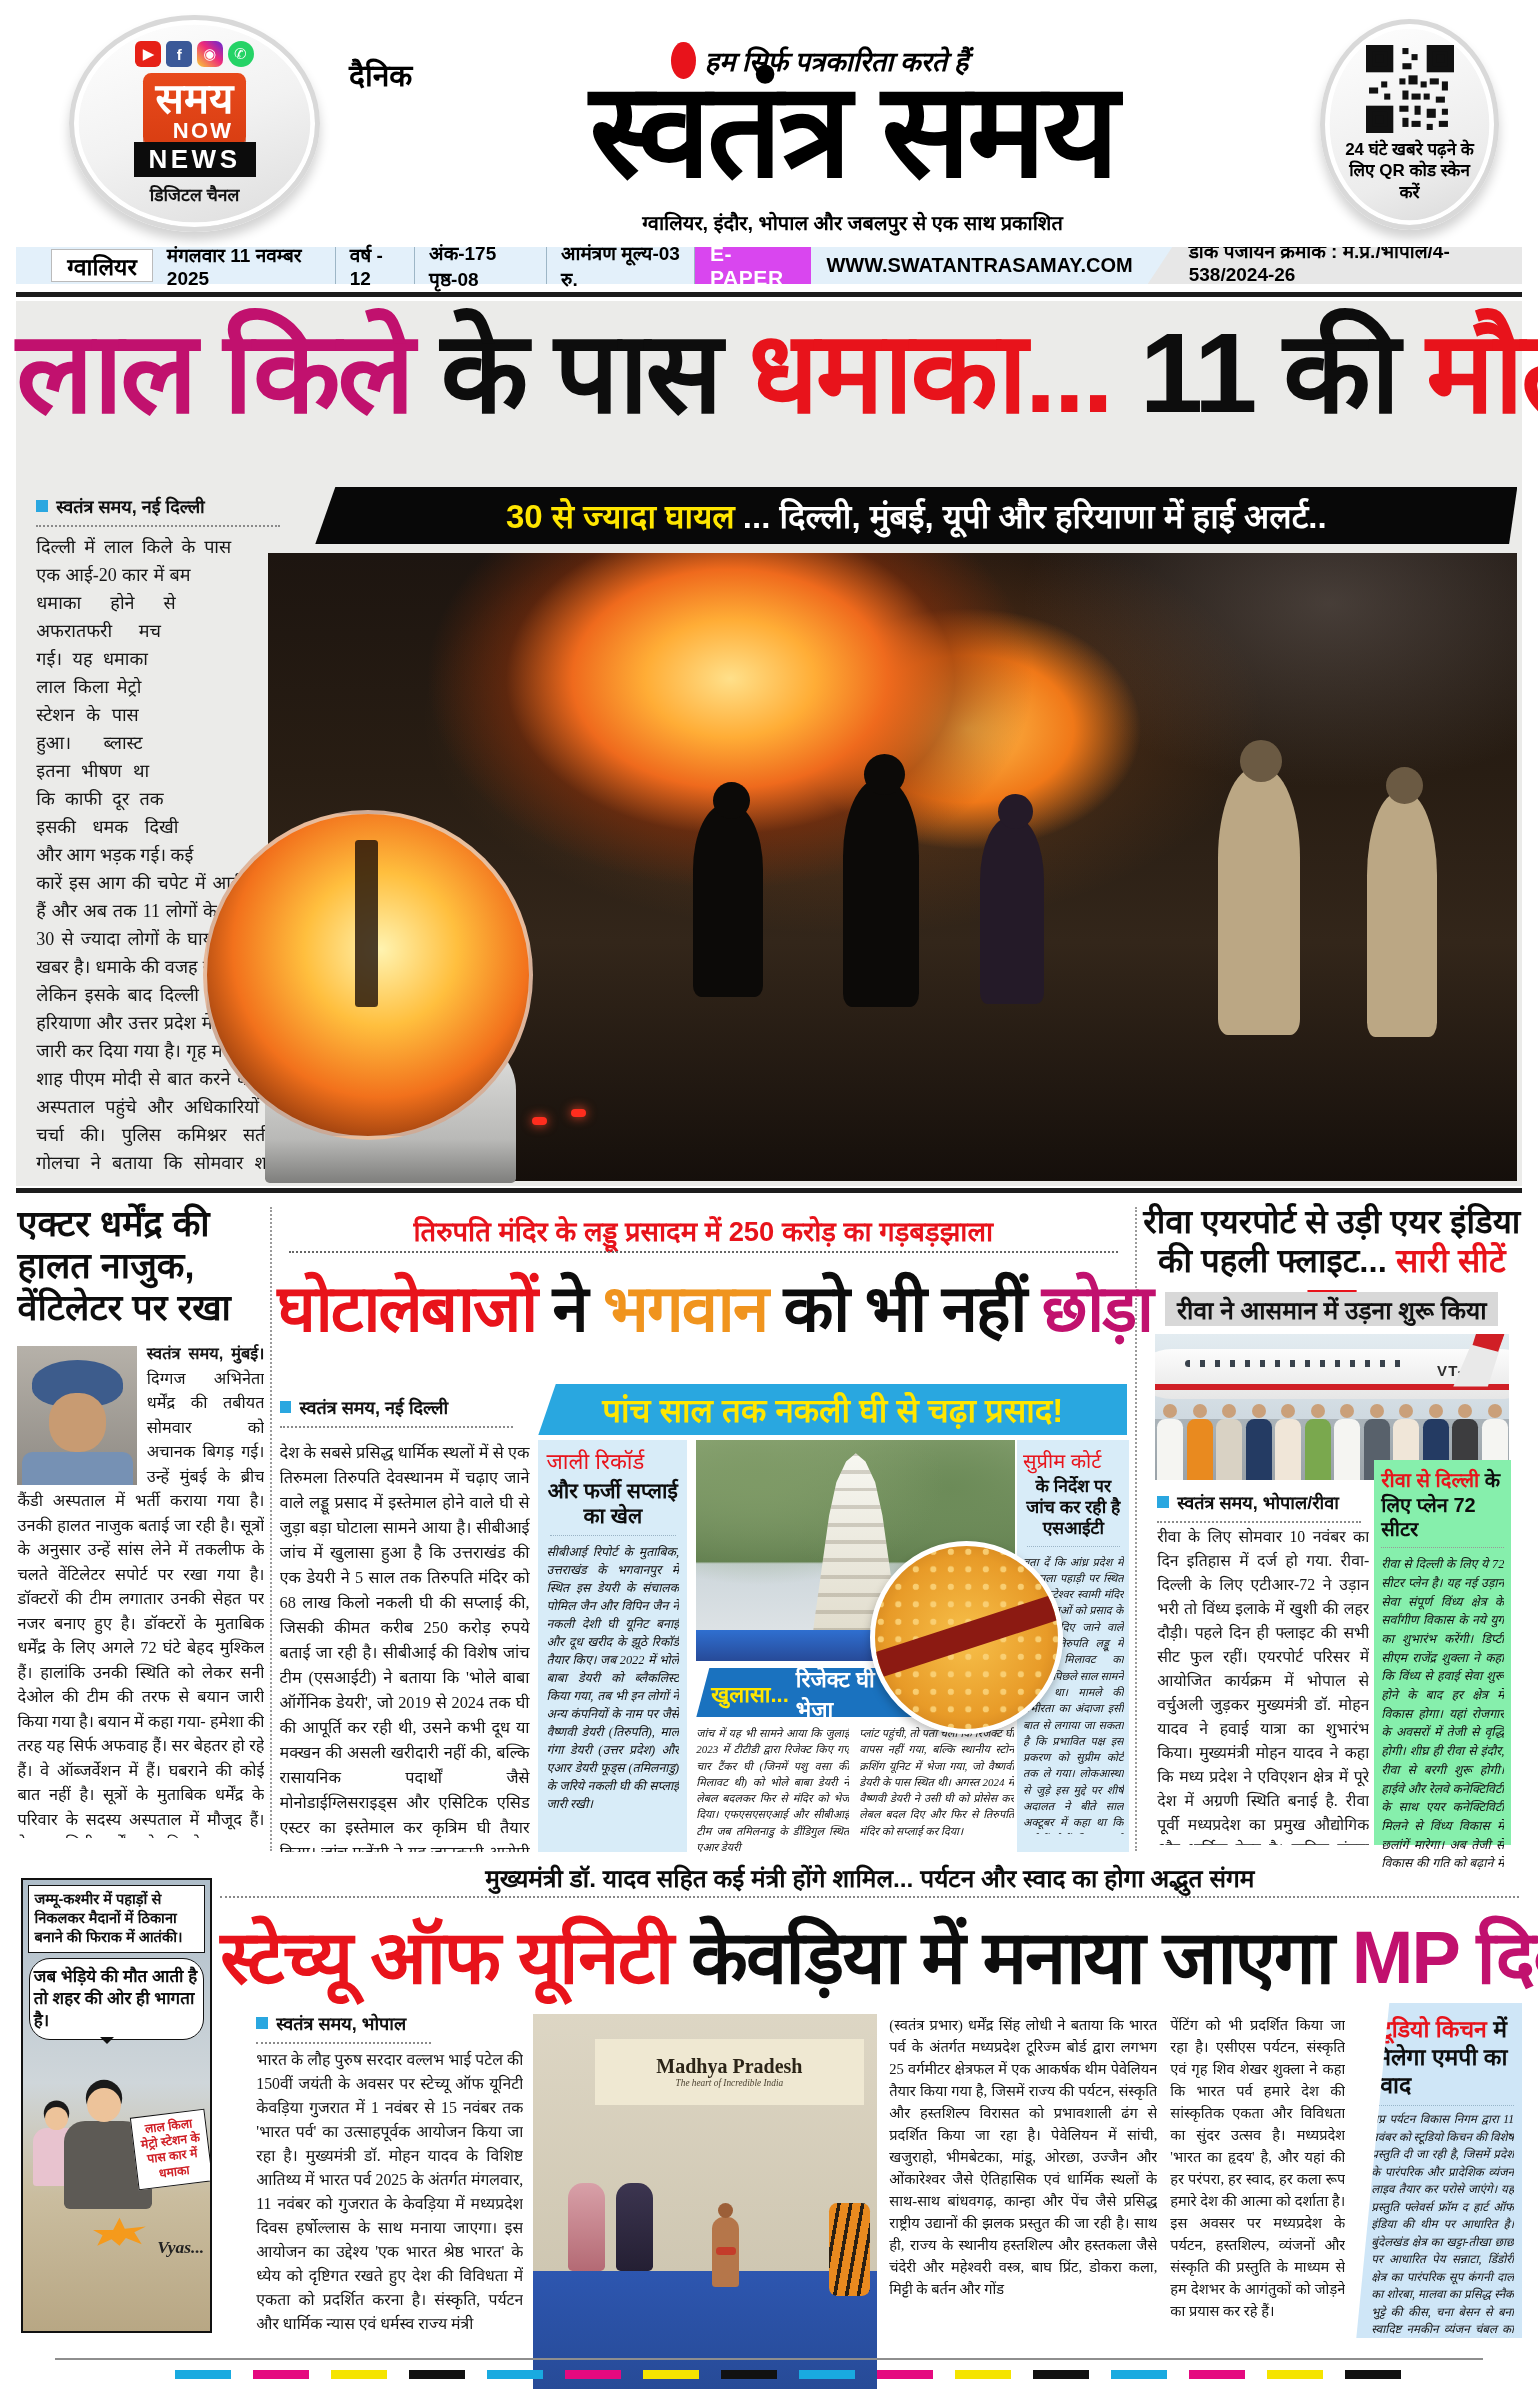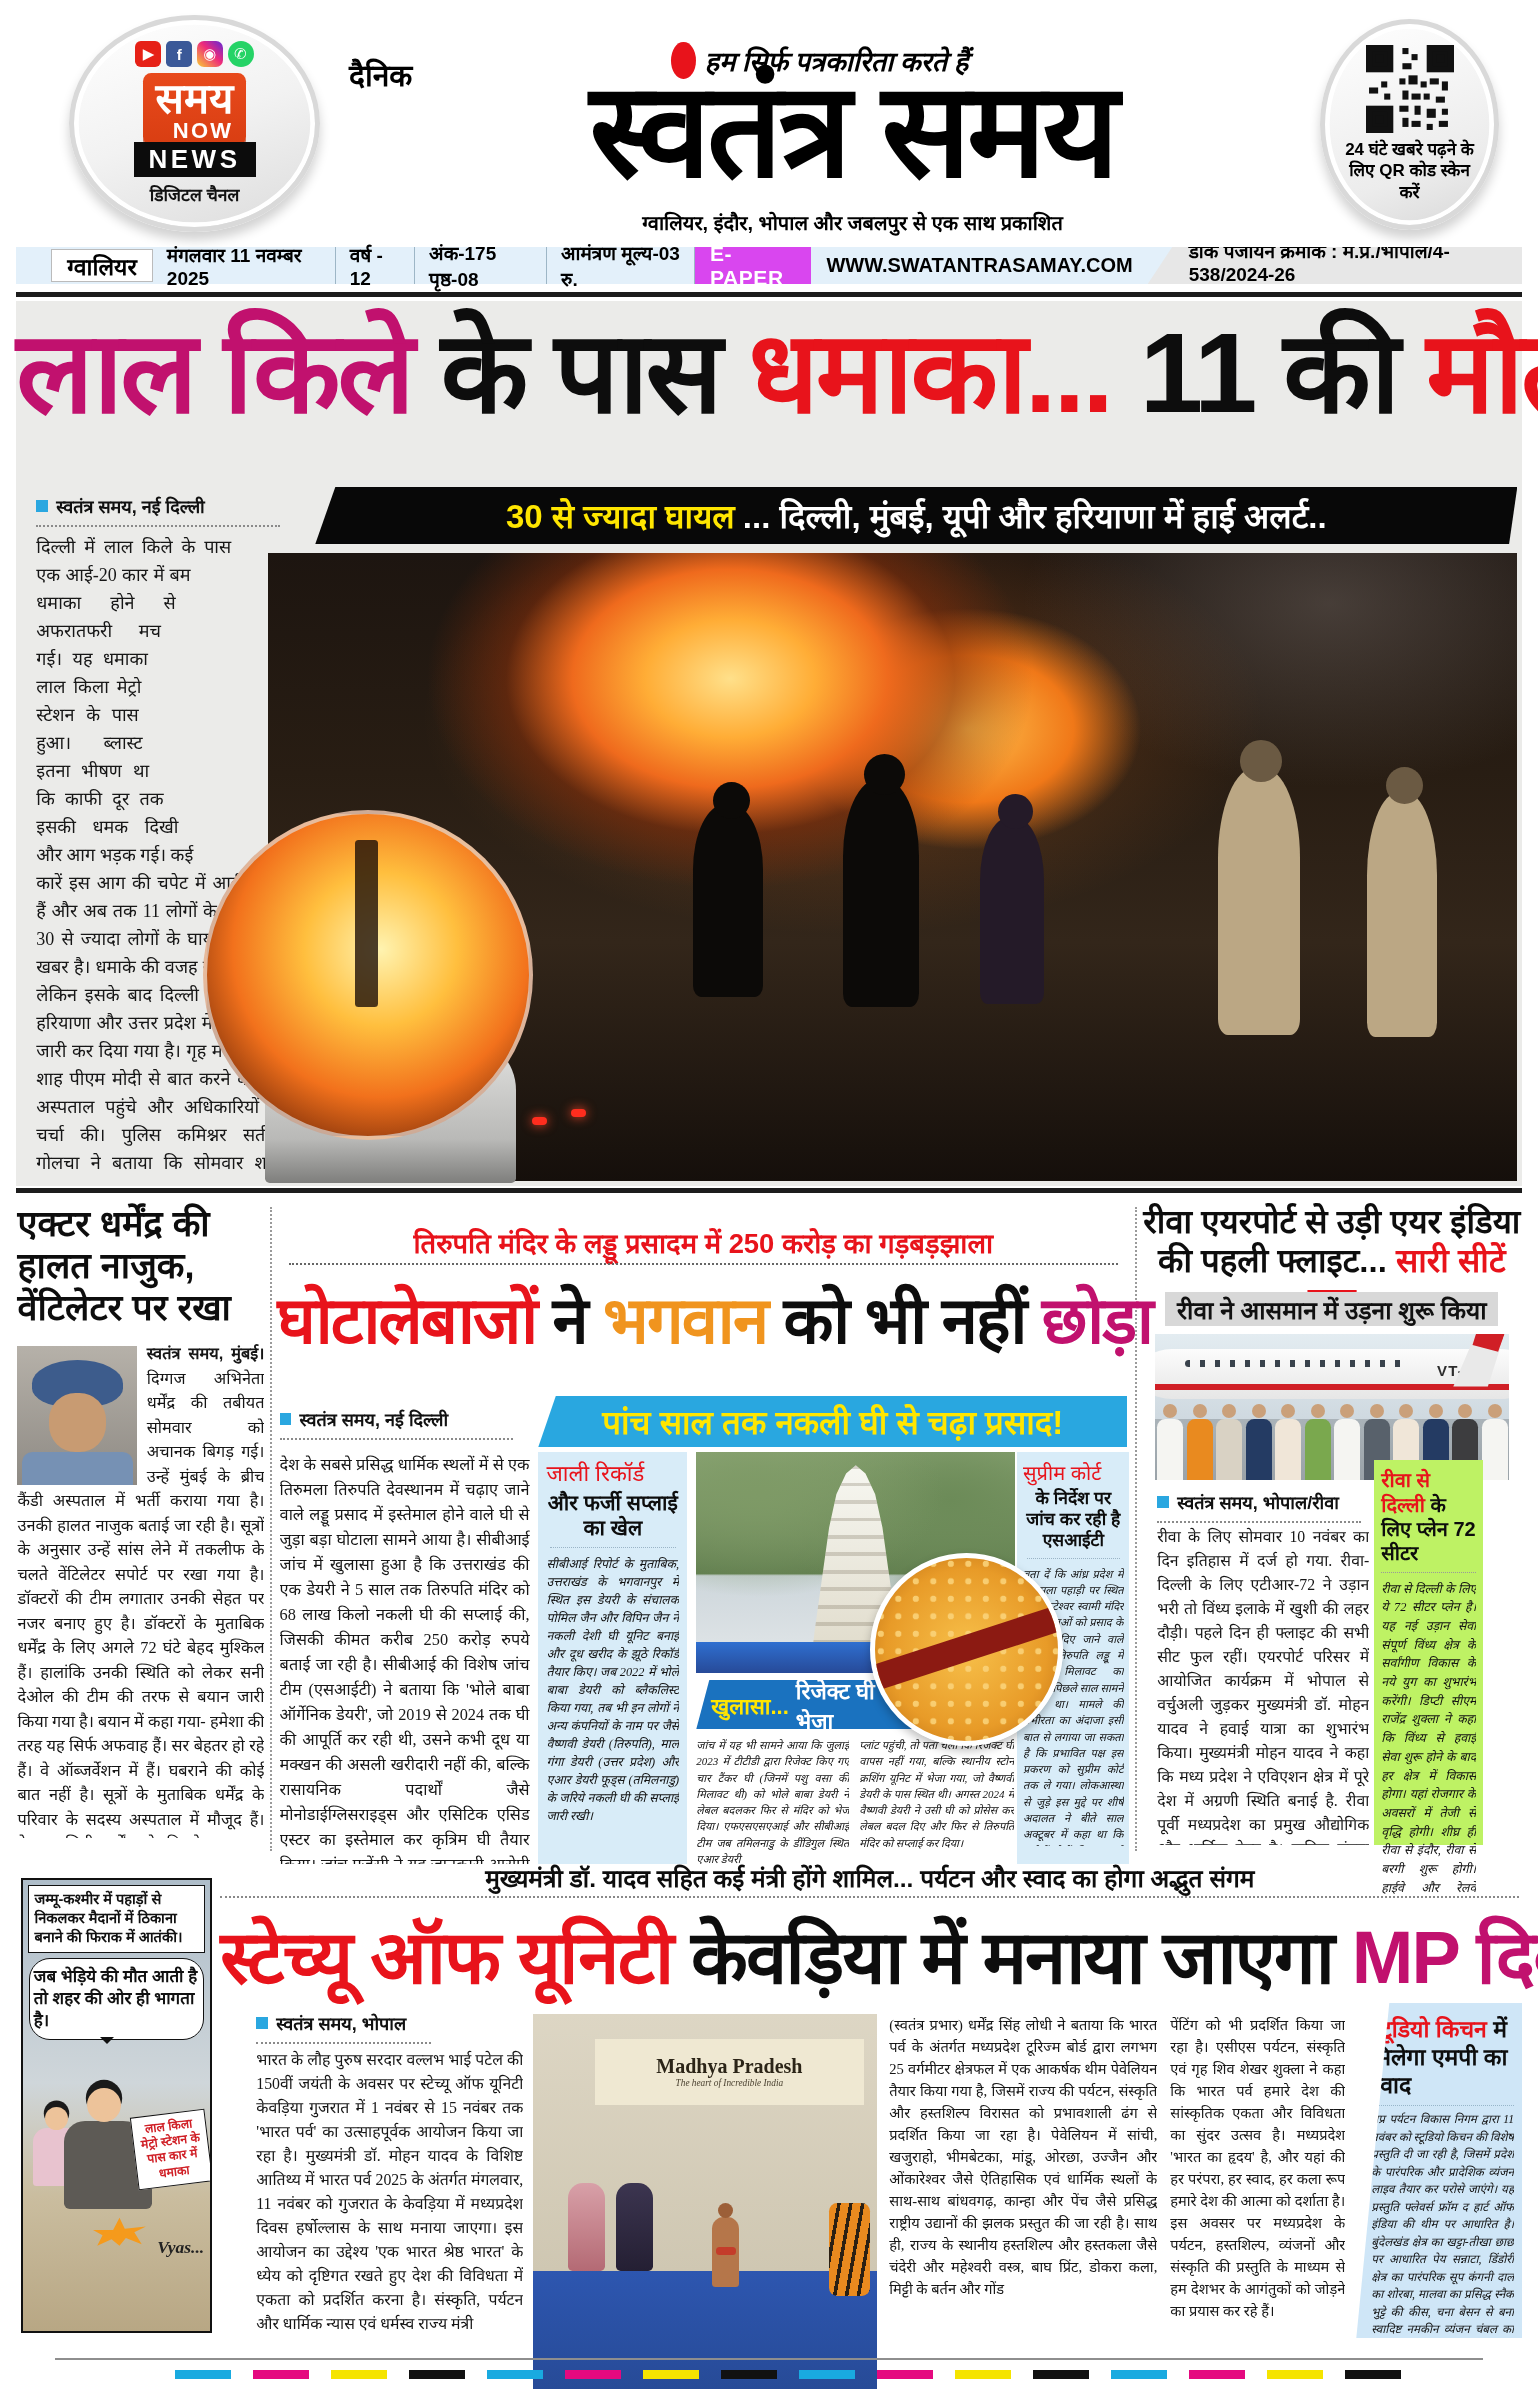--- a/index.html
+++ b/index.html
@@ -103,21 +103,21 @@
   .mid-left h2 { font-size:36px; font-weight:900; line-height:1.16; color:#0d0d0d; }
   .mid-left .body { margin-top:13px; font-family:"Liberation Serif","DejaVu Serif",serif;
     font-size:16.3px; line-height:24.5px; text-align:justify; color:#161616; height:497px; overflow:hidden; }
   .mid-left .lead-in { font-weight:900; font-family:"Liberation Sans",sans-serif; }
   .photo-dharam { float:left; width:120px; height:139px; margin:4.7px 9.3px 3.5px 0; position:relative;
     background:linear-gradient(180deg,#b6b1a9,#8e8a84); overflow:hidden; }
   .photo-dharam .cap  { position:absolute; left:12%; top:10%; width:76%; height:34%; background:#3d5c8c; border-radius:50% 50% 40% 40%; }
   .photo-dharam .face { position:absolute; left:26%; top:34%; width:48%; height:42%; background:#c89b72; border-radius:46%; }
   .photo-dharam .jkt  { position:absolute; left:4%; bottom:0; width:92%; height:24%; background:#7691b4; border-radius:10.5px 10.5px 0 0; }
 
-  .mid-center { position:absolute; left:261px; top:16px; width:852px; height:651px; }
+  .mid-center { position:absolute; left:261px; top:4px; width:852px; height:651px; }
   .kicker { position:absolute; top:4.7px; left:0; width:100%; text-align:center; color:#e8131b;
     font-size:27.4px; font-weight:900; }
   .kicker-rule { position:absolute; top:44px; left:11.7px; right:11.7px; border-bottom:2.3px dotted #666; }
   .mid-headline { position:absolute; top:55px; left:0; width:100%; text-align:center;
     font-size:65px; font-weight:900; letter-spacing:-1.8px; white-space:nowrap; }
   .mid-byline { position:absolute; top:188px; left:2.3px; width:233px; }
   .strip-blue { position:absolute; top:177px; left:261px; width:589px; height:51px; background:#29a7e0;
     clip-path:polygon(17.5px 0,100% 0,100% 100%,0 100%);
     display:flex; align-items:center; justify-content:center; color:#ffe600; font-size:33px; font-weight:900; }
   .mid-intro { position:absolute; top:233px; left:2.3px; width:250px; height:412px;
@@ -177,21 +177,21 @@
   .crowd { position:absolute; left:0; bottom:0; width:100%; height:69px; display:flex; align-items:flex-end;
     justify-content:center; gap:3.5px; }
   .person { width:26px; height:61px; border-radius:8.2px 8.2px 0 0; position:relative; }
   .person:before { content:""; position:absolute; top:-15px; left:6.4px; width:14px; height:14px; border-radius:50%; background:#caa07a; }
   .pc0{background:#f5f5f2;} .pc1{background:#243b63;} .pc2{background:#e98a1f;} .pc3{background:#7aa84e;}
   .pc4{background:#d9d2c4;} .pc5{background:#58616b;} .pc6{background:#f0e6d8;} .pc7{background:#3d3d3f;}
   .rewa-byline { position:absolute; top:287px; left:15px; width:204px; }
   .rewa-body { position:absolute; top:322px; left:15px; width:212px; height:320px;
     font-family:"Liberation Serif","DejaVu Serif",serif; font-size:15.8px; line-height:24px;
     text-align:justify; color:#161616; overflow:hidden; }
-  .rewa-side { position:absolute; top:257px; left:232px; width:109px; height:385px; background:#bef264; padding:8.2px 7px; }
+  .rewa-side { position:absolute; top:257px; left:232px; width:137px; height:385px; background:#86efac; padding:8.2px 7px; }
   .rewa-side .t { font-size:20px; font-weight:900; line-height:1.22; border-bottom:1.8px dotted #999; padding-bottom:5.8px; }
   .rewa-side .ibody { font-family:"Liberation Serif","DejaVu Serif",serif; font-style:italic;
     font-size:12.3px; line-height:18.7px; text-align:justify; margin-top:7px; color:#111; overflow:hidden; height:315px; }
 
   
   .bottom { position:absolute; left:16.3px; top:1855px; width:1506px; height:491px; }
   .banner { position:absolute; top:5.8px; left:204px; width:1299px; text-align:center;
     font-size:24.5px; font-weight:900; color:#0d0d0d; }
   .banner-rule { position:absolute; top:41px; left:204px; width:1299px; border-bottom:2.3px dotted #888; }
   .bot-headline { position:absolute; top:49px; left:204px; width:1299px; text-align:center;

